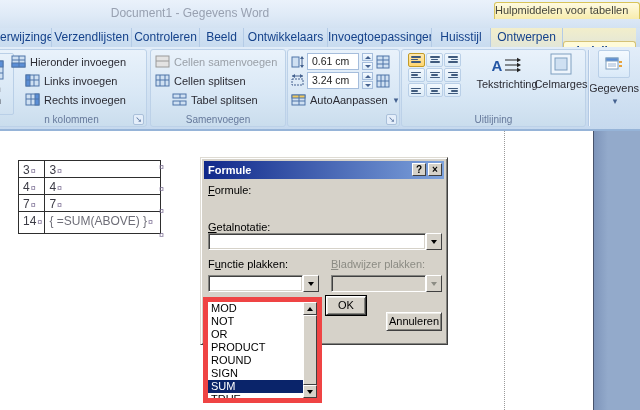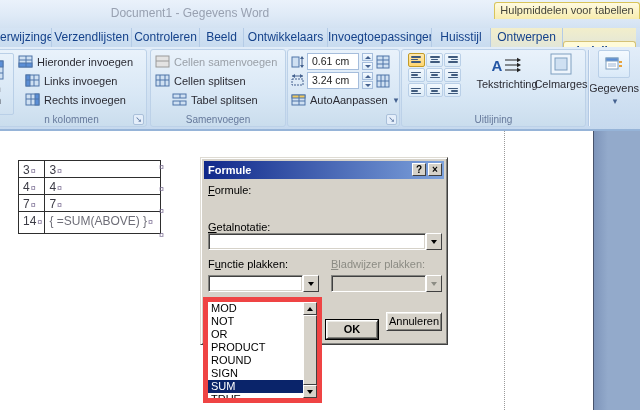--- a/index.html
+++ b/index.html
@@ -10,21 +10,21 @@
   }
 
   
   .titlebar { position:absolute; left:0; top:0; width:640px; height:28px;
     background:linear-gradient(180deg,#eaf2fb 0%,#dfeaf7 55%,#d3e2f2 100%); }
   .win-title { position:absolute; left:70px; top:6px; width:240px; text-align:center;
     font-size:12px; color:#98a1b1; }
   .ctx-header { position:absolute; left:494px; top:2px; width:146px; height:17px;
     background:linear-gradient(180deg,#fffbe1,#f7ecae);
     border:1px solid #d8c45a; border-bottom:none; border-radius:3px 3px 0 0;
-    font-size:11px; color:#44443a; text-align:center; line-height:15px; }
+    font-size:11px; color:#44443a; text-align:left; line-height:15px; }
 
   
   .tabstrip { position:absolute; left:0; top:28px; width:640px; height:19px;
     background:linear-gradient(180deg,#d5e4f4,#c8dbef); display:flex; }
   .tab { height:19px; line-height:18px; text-align:center; font-size:12px; color:#15428b;
     border-right:1px solid #b4cbe6; overflow:hidden; white-space:nowrap; }
   .tab.cut { width:52px; }
   .ctxzone { display:flex; background:linear-gradient(180deg,#f2eecb,#e2e6d8); height:19px; }
   .tab.active { background:#fffbd9; border:1px solid #d5c276; border-bottom:none;
     border-radius:3px 3px 0 0; font-weight:bold;margin-top:13px; }
@@ -181,21 +181,21 @@
       <div class="cutbtn">
         <svg class="" width="26" height="24" viewBox="0 0 26 24">
           <rect x="2" y="3" width="22" height="18" fill="#cfe0f2" stroke="#4f74a8"></rect>
           <rect x="2" y="3" width="22" height="6" fill="#5b8ed6" stroke="#4f74a8"></rect>
           <line x1="13" y1="3" x2="13" y2="21" stroke="#4f74a8"></line>
           <line x1="2" y1="15" x2="24" y2="15" stroke="#4f74a8"></line>
         </svg>
         <span>ven</span>
         <span>gen</span>
       </div>
-      <div class="sbtn" style="left:21px; top:5px;">
+      <div class="sbtn" style="left:14px; top:5px;">
         <svg class="icon16" viewBox="0 0 15 14">
           <rect x="1" y="1" width="13" height="11" fill="#cfe0f2" stroke="#4f74a8"></rect>
           <rect x="1" y="8" width="13" height="4" fill="#5b8ed6" stroke="#4f74a8"></rect>
           <line x1="8" y1="1" x2="8" y2="12" stroke="#4f74a8"></line>
           <line x1="1" y1="5" x2="14" y2="5" stroke="#4f74a8"></line>
         </svg>
         <span>Hieronder invoegen</span>
       </div>
       <div class="sbtn" style="left:28px; top:24px;">
         <svg class="icon16" viewBox="0 0 15 14">
@@ -452,21 +452,21 @@
         <span class="acc">B</span><span>ladwijzer plakken:</span>
       </div>
       <div class="combo" style="left:7px; top:117px; width:111px;">
         <div class="cfield sunken"></div>
           <div class="cbtn"></div>
       </div>
       <div class="combo disabled" style="left:130px; top:117px; width:111px;">
         <div class="cfield sunken"></div>
           <div class="cbtn"></div>
       </div>
-      <div class="dbtn def" style="left:125px; top:162px; width:52px;font-weight:bold;">OK</div>
+      <div class="dbtn def" style="left:125px; top:138px; width:40px;">OK</div>
       <div class="dbtn" style="left:185px; top:154px; width:56px;">Annuleren</div>
     </div>
 
     <div class="droplist">
       <div class="dl-items">
         <div class="dl-item">MOD</div>
         <div class="dl-item">NOT</div>
         <div class="dl-item">OR</div>
         <div class="dl-item">PRODUCT</div>
         <div class="dl-item">ROUND</div>

